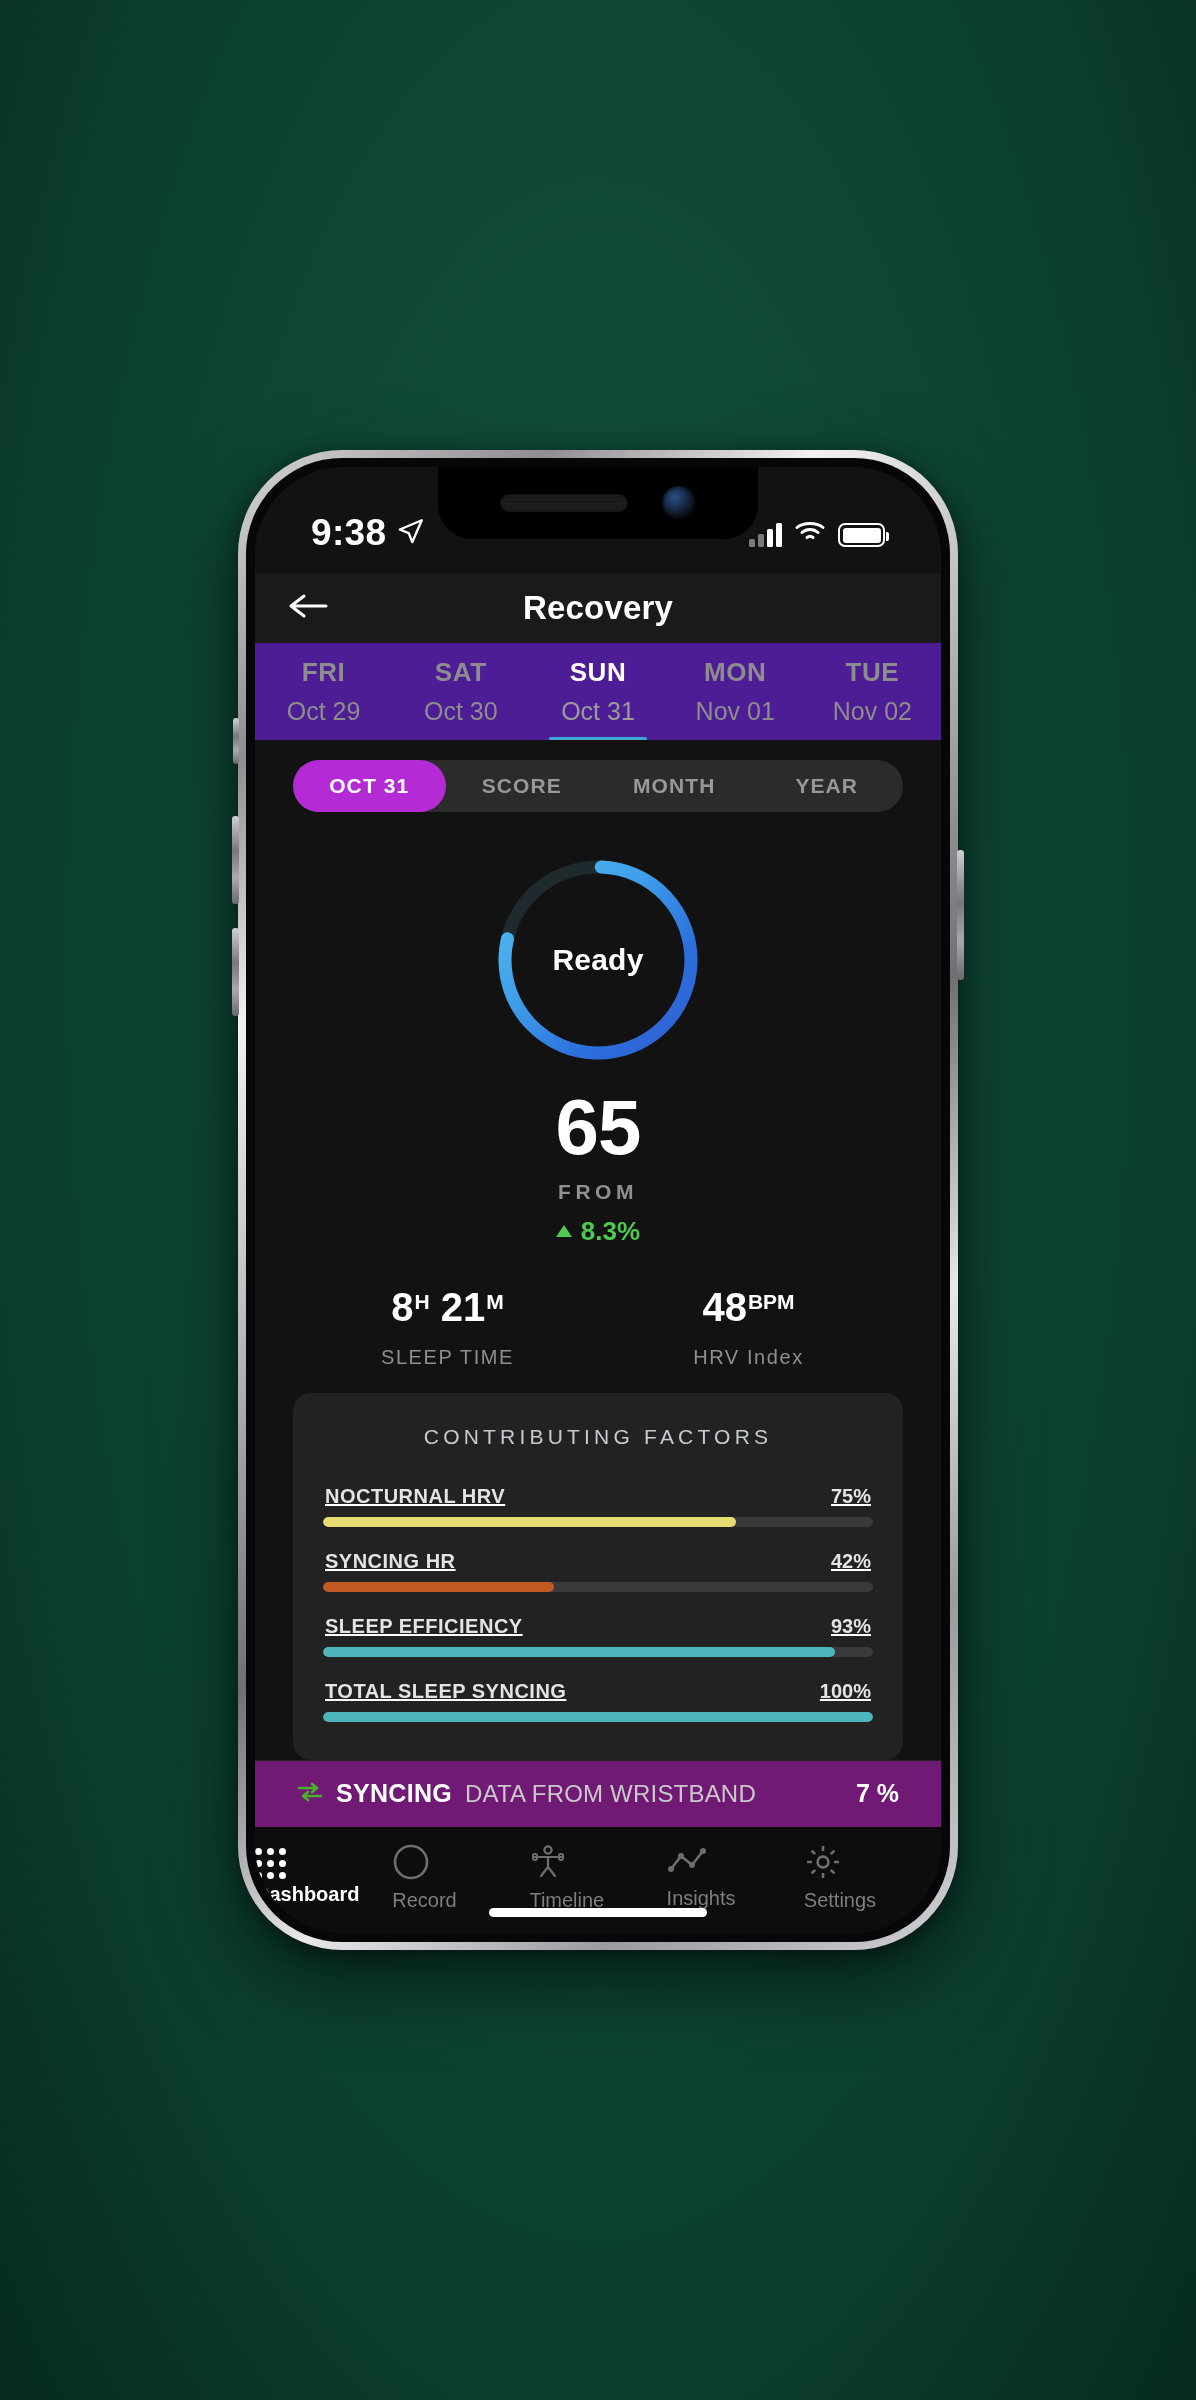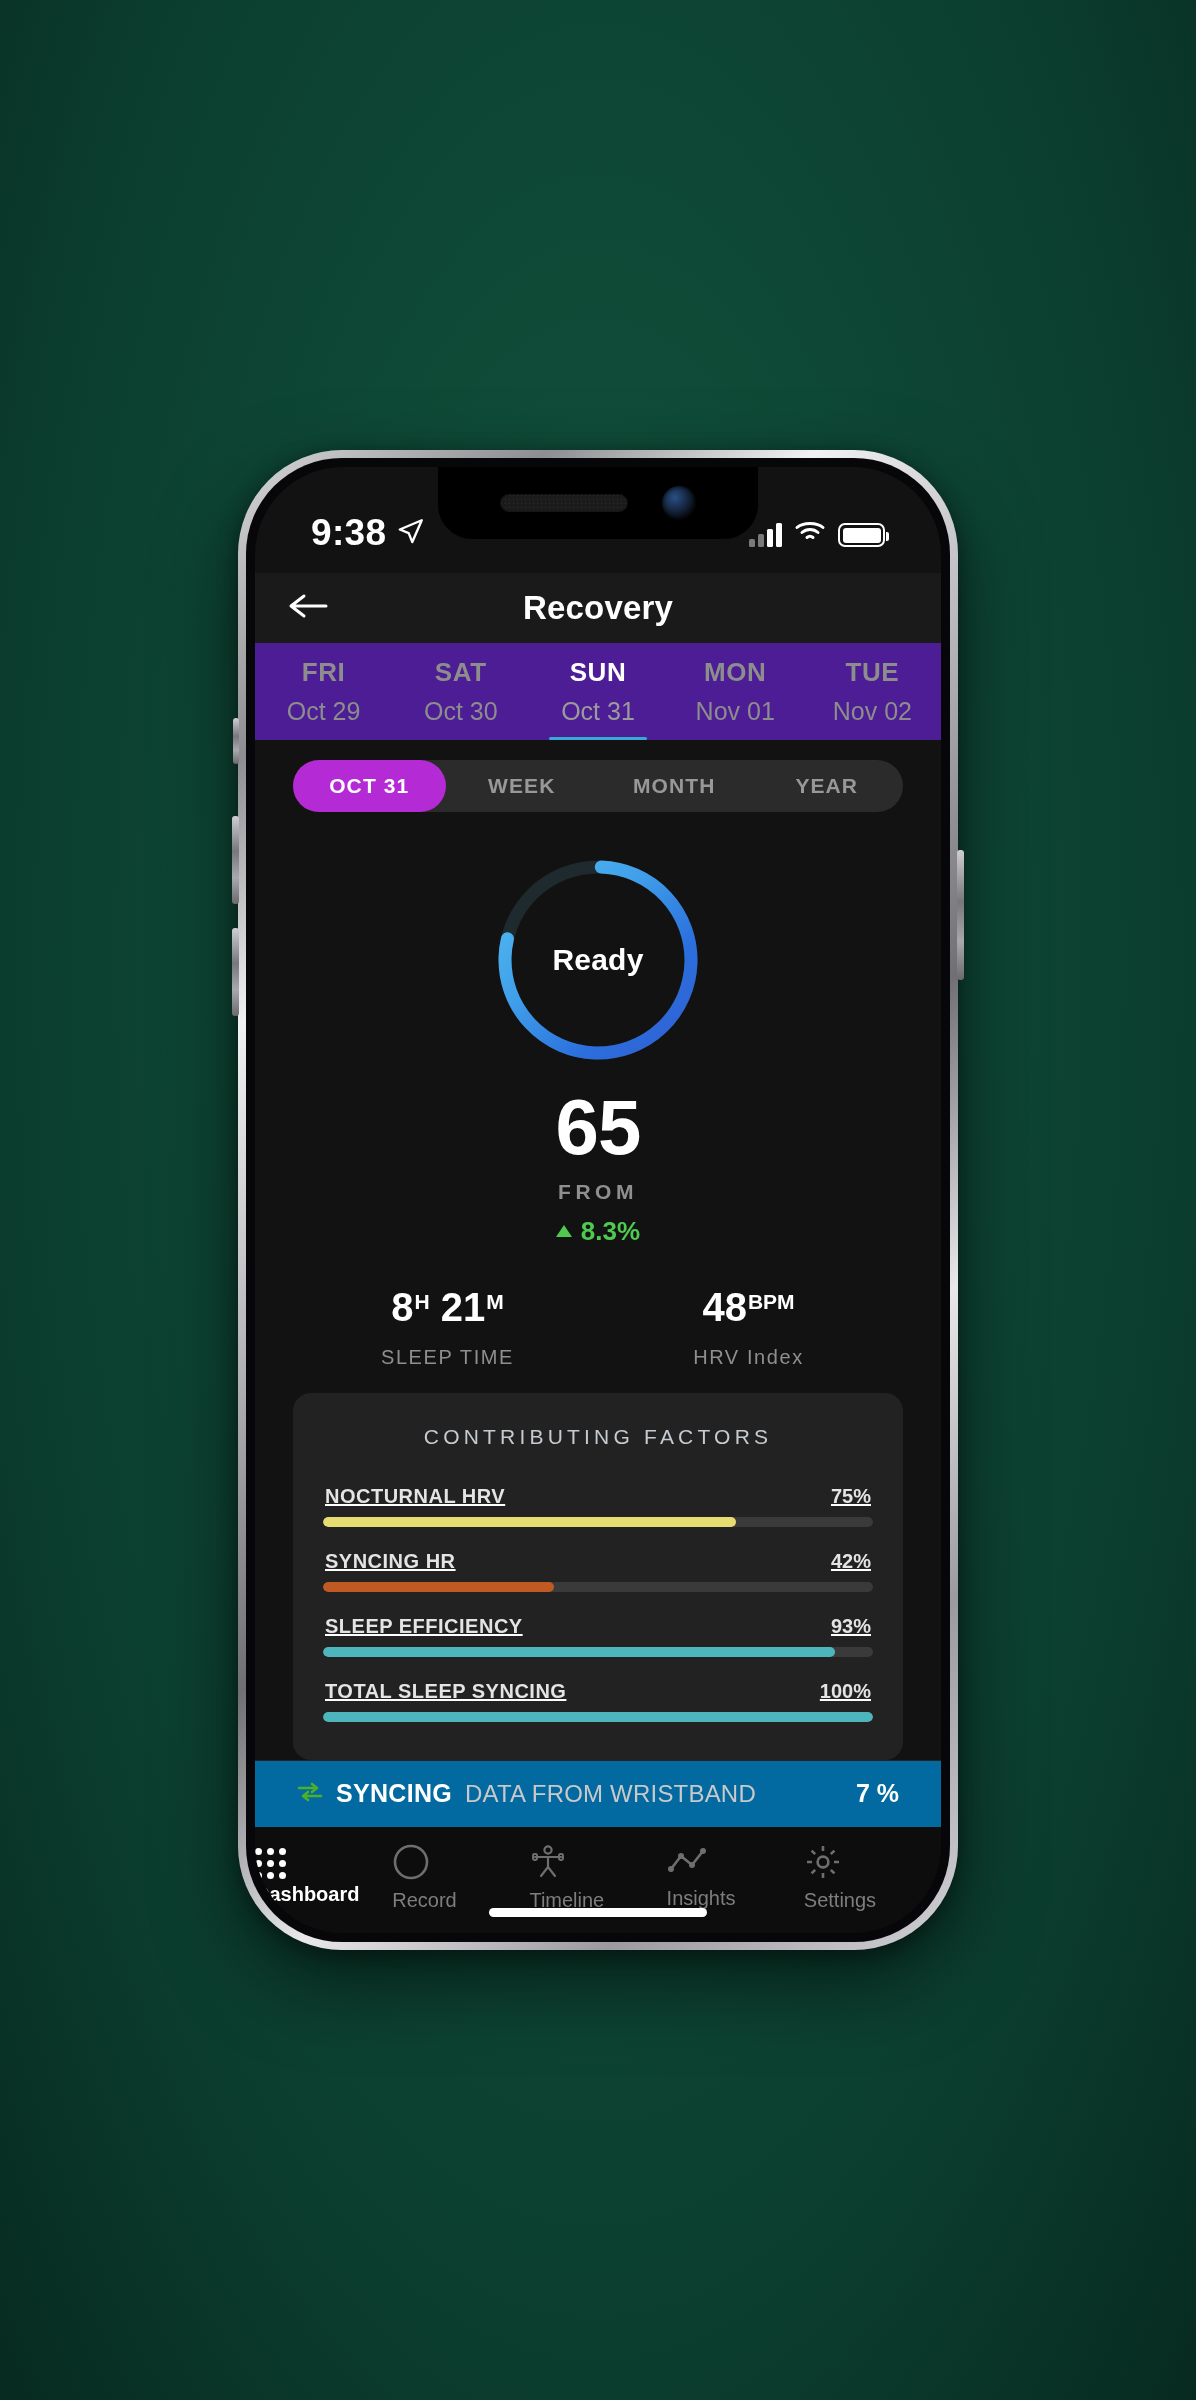--- a/index.html
+++ b/index.html
@@ -218,21 +218,21 @@
     margin-bottom: 9px; padding: 0 2px;
   }
   .factor-name { font-size: 20px; font-weight: 700; color: #e4e4e4; letter-spacing: .5px; }
   .factor-pct { font-size: 20px; font-weight: 700; color: #e4e4e4; }
   .track { height: 10px; border-radius: 5px; background: #3a3a3a; overflow: hidden; }
   .fill { height: 100%; border-radius: 5px; }
 
   
   .syncbar {
     margin-top: auto;
-    background: #0369a1;
+    background: #701a75;
     border-top: 1px solid #242424;
     height: 72px;
     display: flex; align-items: center; justify-content: space-between;
     padding: 0 42px;
   }
   .sync-left { display: flex; align-items: center; gap: 13px; }
   .sync-word { font-size: 25px; font-weight: 800; letter-spacing: .3px; color: #fff; }
   .sync-sub { font-size: 24px; color: #c9c9c9; letter-spacing: .2px; }
   .sync-pct { font-size: 25px; font-weight: 800; color: #fff; }
 
@@ -302,21 +302,21 @@
           </div>
           <div class="dateitem">
             <div class="dow">TUE</div>
             <div class="dnum">Nov 02</div>
           </div>
         </div>
 
         <div class="segwrap">
           <div class="segment">
             <div class="seg active">OCT 31</div>
-            <div class="seg">WEEK</div>
+            <div class="seg">SCORE</div>
             <div class="seg">MONTH</div>
             <div class="seg">YEAR</div>
           </div>
         </div>
 
         <div class="ringzone">
           <div class="ringbox">
             <svg width="212" height="212" viewBox="0 0 212 212">
               <defs>
                 <linearGradient id="ringGrad" x1="1" y1="0.05" x2="0.15" y2="0.95">

